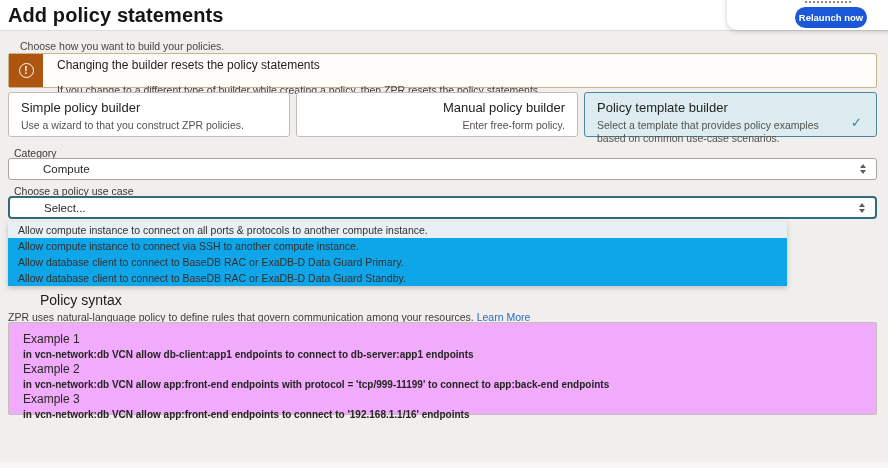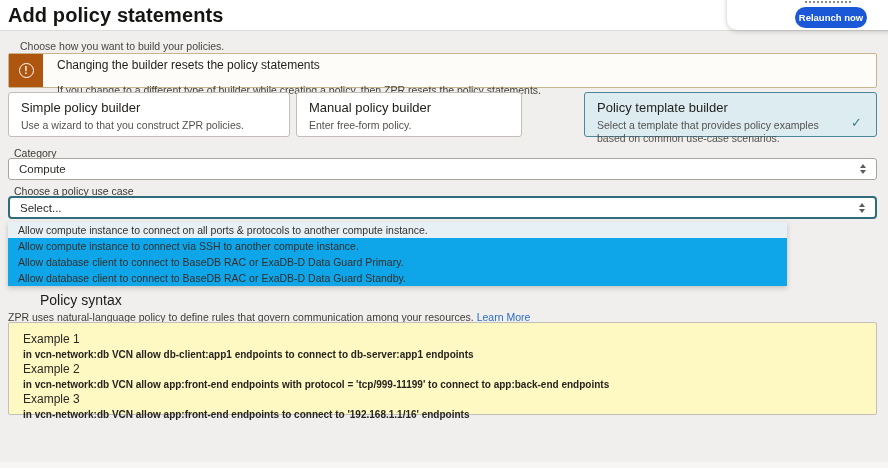--- a/index.html
+++ b/index.html
@@ -69,38 +69,38 @@
   .banner-title { font-size:12px; color:#201d1a; margin-bottom:12px; }
   .banner-body { font-size:10.5px; color:#45423e; }
 
   
   .card {
     position:absolute; top:92px; height:45px;
     background:#ffffff; border:1px solid #c2bdb6; border-radius:3px;
     padding:7px 12px 0 12px; cursor:pointer;
   }
   .card-1 { left:8px;  width:282px; }
-  .card-2 { left:296px; width:226px; }
+  .card-2 { left:296px; width:282px;text-align:right; }
   .card-3 { left:584px; width:293px; background:#dcecf1; border:1.5px solid #4c8799; }
   .card-title { font-size:13px; color:#24221f; margin-bottom:4px; }
   .card-desc  { font-size:10.5px; color:#55514c; line-height:1.25; }
   .card-3 .card-desc { width:248px; }
   .check-icon {
     position:absolute; right:14px; bottom:6px;
     color:#3c7b8b; font-size:13px; font-weight:700;
   }
 
   
   .field-label { position:absolute; left:14px; font-size:10.5px; color:#3c3935;text-decoration:underline; }
   .select-box {
     position:absolute; left:8px; width:869px;
     background:#ffffff; border:1px solid #a9a49c; border-radius:3px;
     display:flex; align-items:center; cursor:pointer;
   }
-  .select-box .select-value { font-size:11.5px; color:#2c2a27; padding-left:10px; flex:1; }
+  .select-box .select-value { font-size:11.5px; color:#2c2a27; padding-left:10px; flex:1;margin-left:24px; }
   .select-category { top:158px; height:22px; }
   .select-usecase  { top:196px; height:23px; border:2px solid #306c7b; border-radius:4px; }
   .stepper {
     display:flex; flex-direction:column; align-items:center; justify-content:center;
     padding-right:10px; gap:2px;
   }
   .tri-up    { width:0; height:0; border-left:3.5px solid transparent; border-right:3.5px solid transparent; border-bottom:4px solid #5f5b55; }
   .tri-down  { width:0; height:0; border-left:3.5px solid transparent; border-right:3.5px solid transparent; border-top:4px solid #5f5b55; }
 
   
@@ -120,21 +120,21 @@
     font-size:14px; font-weight:400; color:#1e1c19;margin-left:32px;
   }
   .syntax-desc {
     position:absolute; left:8px; top:311px;
     font-size:10.5px; color:#3f3c38;
   }
   .learn-more { color:#2b6bc4; text-decoration:underline; cursor:pointer; }
 
   .examples-box {
     position:absolute; left:8px; top:322px; width:869px; height:93px;
-    background:#fef9c3; border:1px solid #c4bfb8; border-radius:2px;
+    background:#f0abfc; border:1px solid #c4bfb8; border-radius:2px;
     padding:7px 0 0 14px;
   }
   .example-label { font-size:12px; color:#2a2724; margin-top:2px; }
   .example-code  { font-size:10px; font-weight:700; color:#262420; margin:3px 0 2px 0; }
 </style>
 </head>
 <body>
 
 <div id="page">
 

